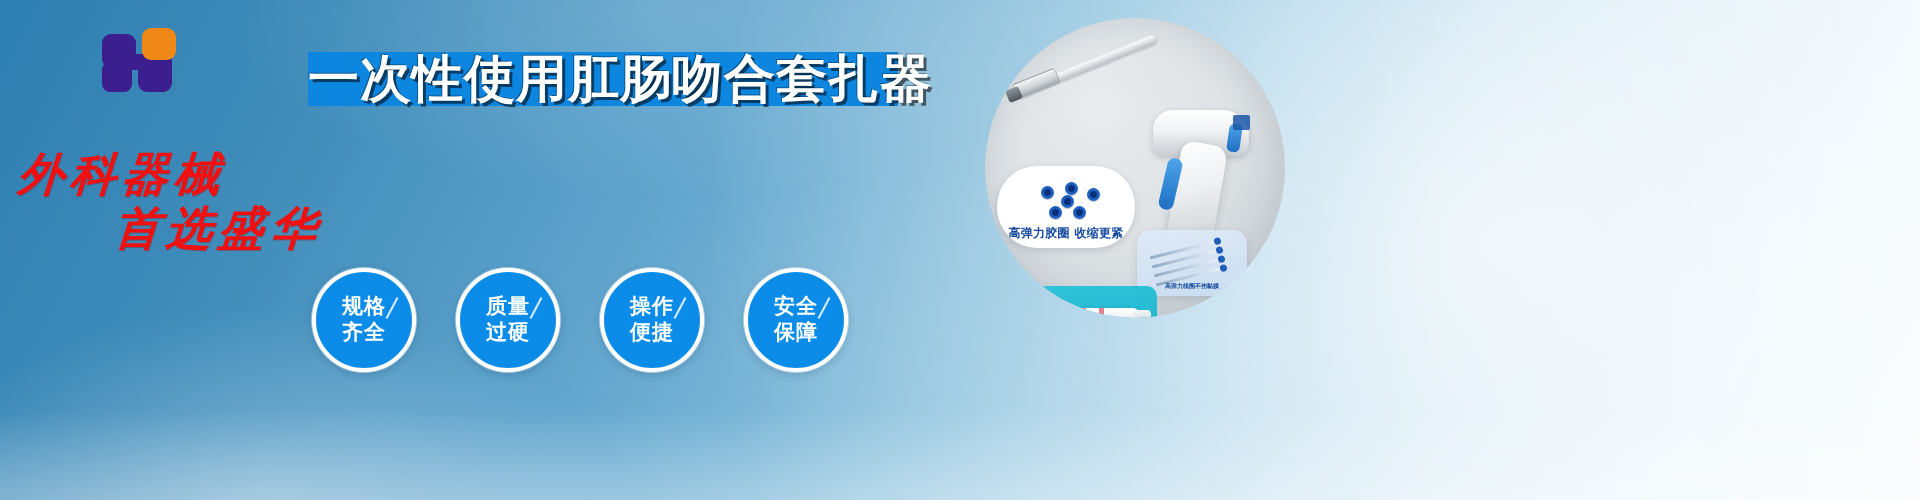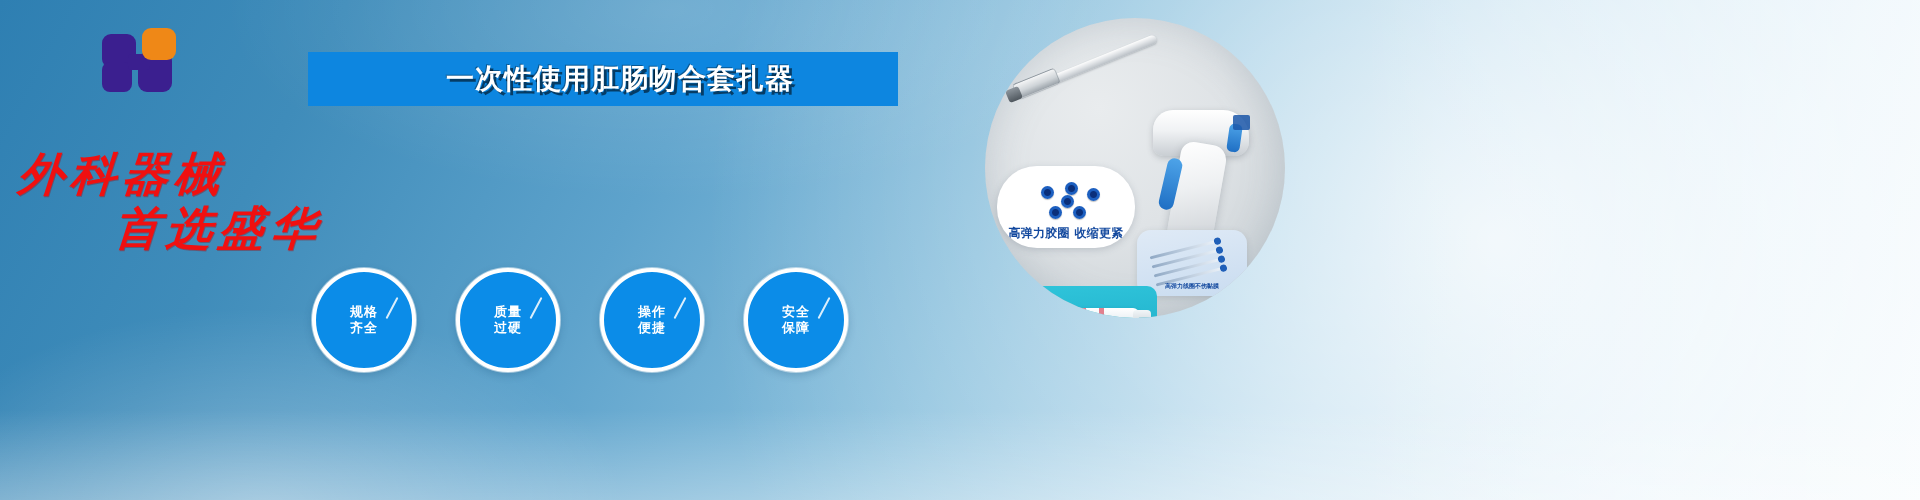--- a/index.html
+++ b/index.html
@@ -52,21 +52,21 @@
   .calli.l2{margin-left:96px;margin-top:6px;}
 
   
   #headline-bar{
     position:absolute;left:308px;top:52px;width:590px;height:54px;
     background:#0d86e0;
   }
   #headline{
     position:absolute;left:330px;top:52px;width:580px;height:54px;
     display:flex;align-items:center;justify-content:center;
-    color:#ffffff;font-size:28px;font-weight:700;letter-spacing:1px;
+    color:#ffffff;font-size:51px;font-weight:700;letter-spacing:1px;
     font-family:"DejaVu Sans","Liberation Sans",sans-serif;
     text-shadow:3px 3px 0 rgba(0,0,0,.55), -1px -1px 0 rgba(0,0,0,.35);
     white-space:nowrap;
   }
 
   
   #subtitle{
     position:absolute;left:296px;top:157px;width:620px;
     color:#ffffff;font-size:32px;font-weight:700;letter-spacing:1px;
     font-family:"DejaVu Sans","Liberation Sans",sans-serif;
@@ -78,21 +78,21 @@
   
   #features{position:absolute;left:312px;top:268px;display:flex;gap:40px;}
   .feat{
     position:relative;width:96px;height:96px;border-radius:50%;
     background:#0b8ce8;
     border:4px solid #ffffff;
     box-shadow:0 0 0 1px rgba(255,255,255,.5), 0 3px 9px rgba(10,60,100,.22);
     display:flex;flex-direction:column;align-items:center;justify-content:center;
   }
   .feat .ln{
-    color:#ffffff;font-size:13px;font-weight:700;line-height:1.22;letter-spacing:1px;
+    color:#ffffff;font-size:21px;font-weight:700;line-height:1.22;letter-spacing:1px;
     font-family:"DejaVu Sans","Liberation Sans",sans-serif;
   }
   .feat .slash{
     position:absolute;right:19px;top:24px;width:2px;height:24px;background:rgba(255,255,255,.85);
     transform:rotate(28deg);border-radius:2px;
   }
 
   
   #product{
     position:absolute;left:985px;top:18px;width:300px;height:300px;border-radius:50%;

